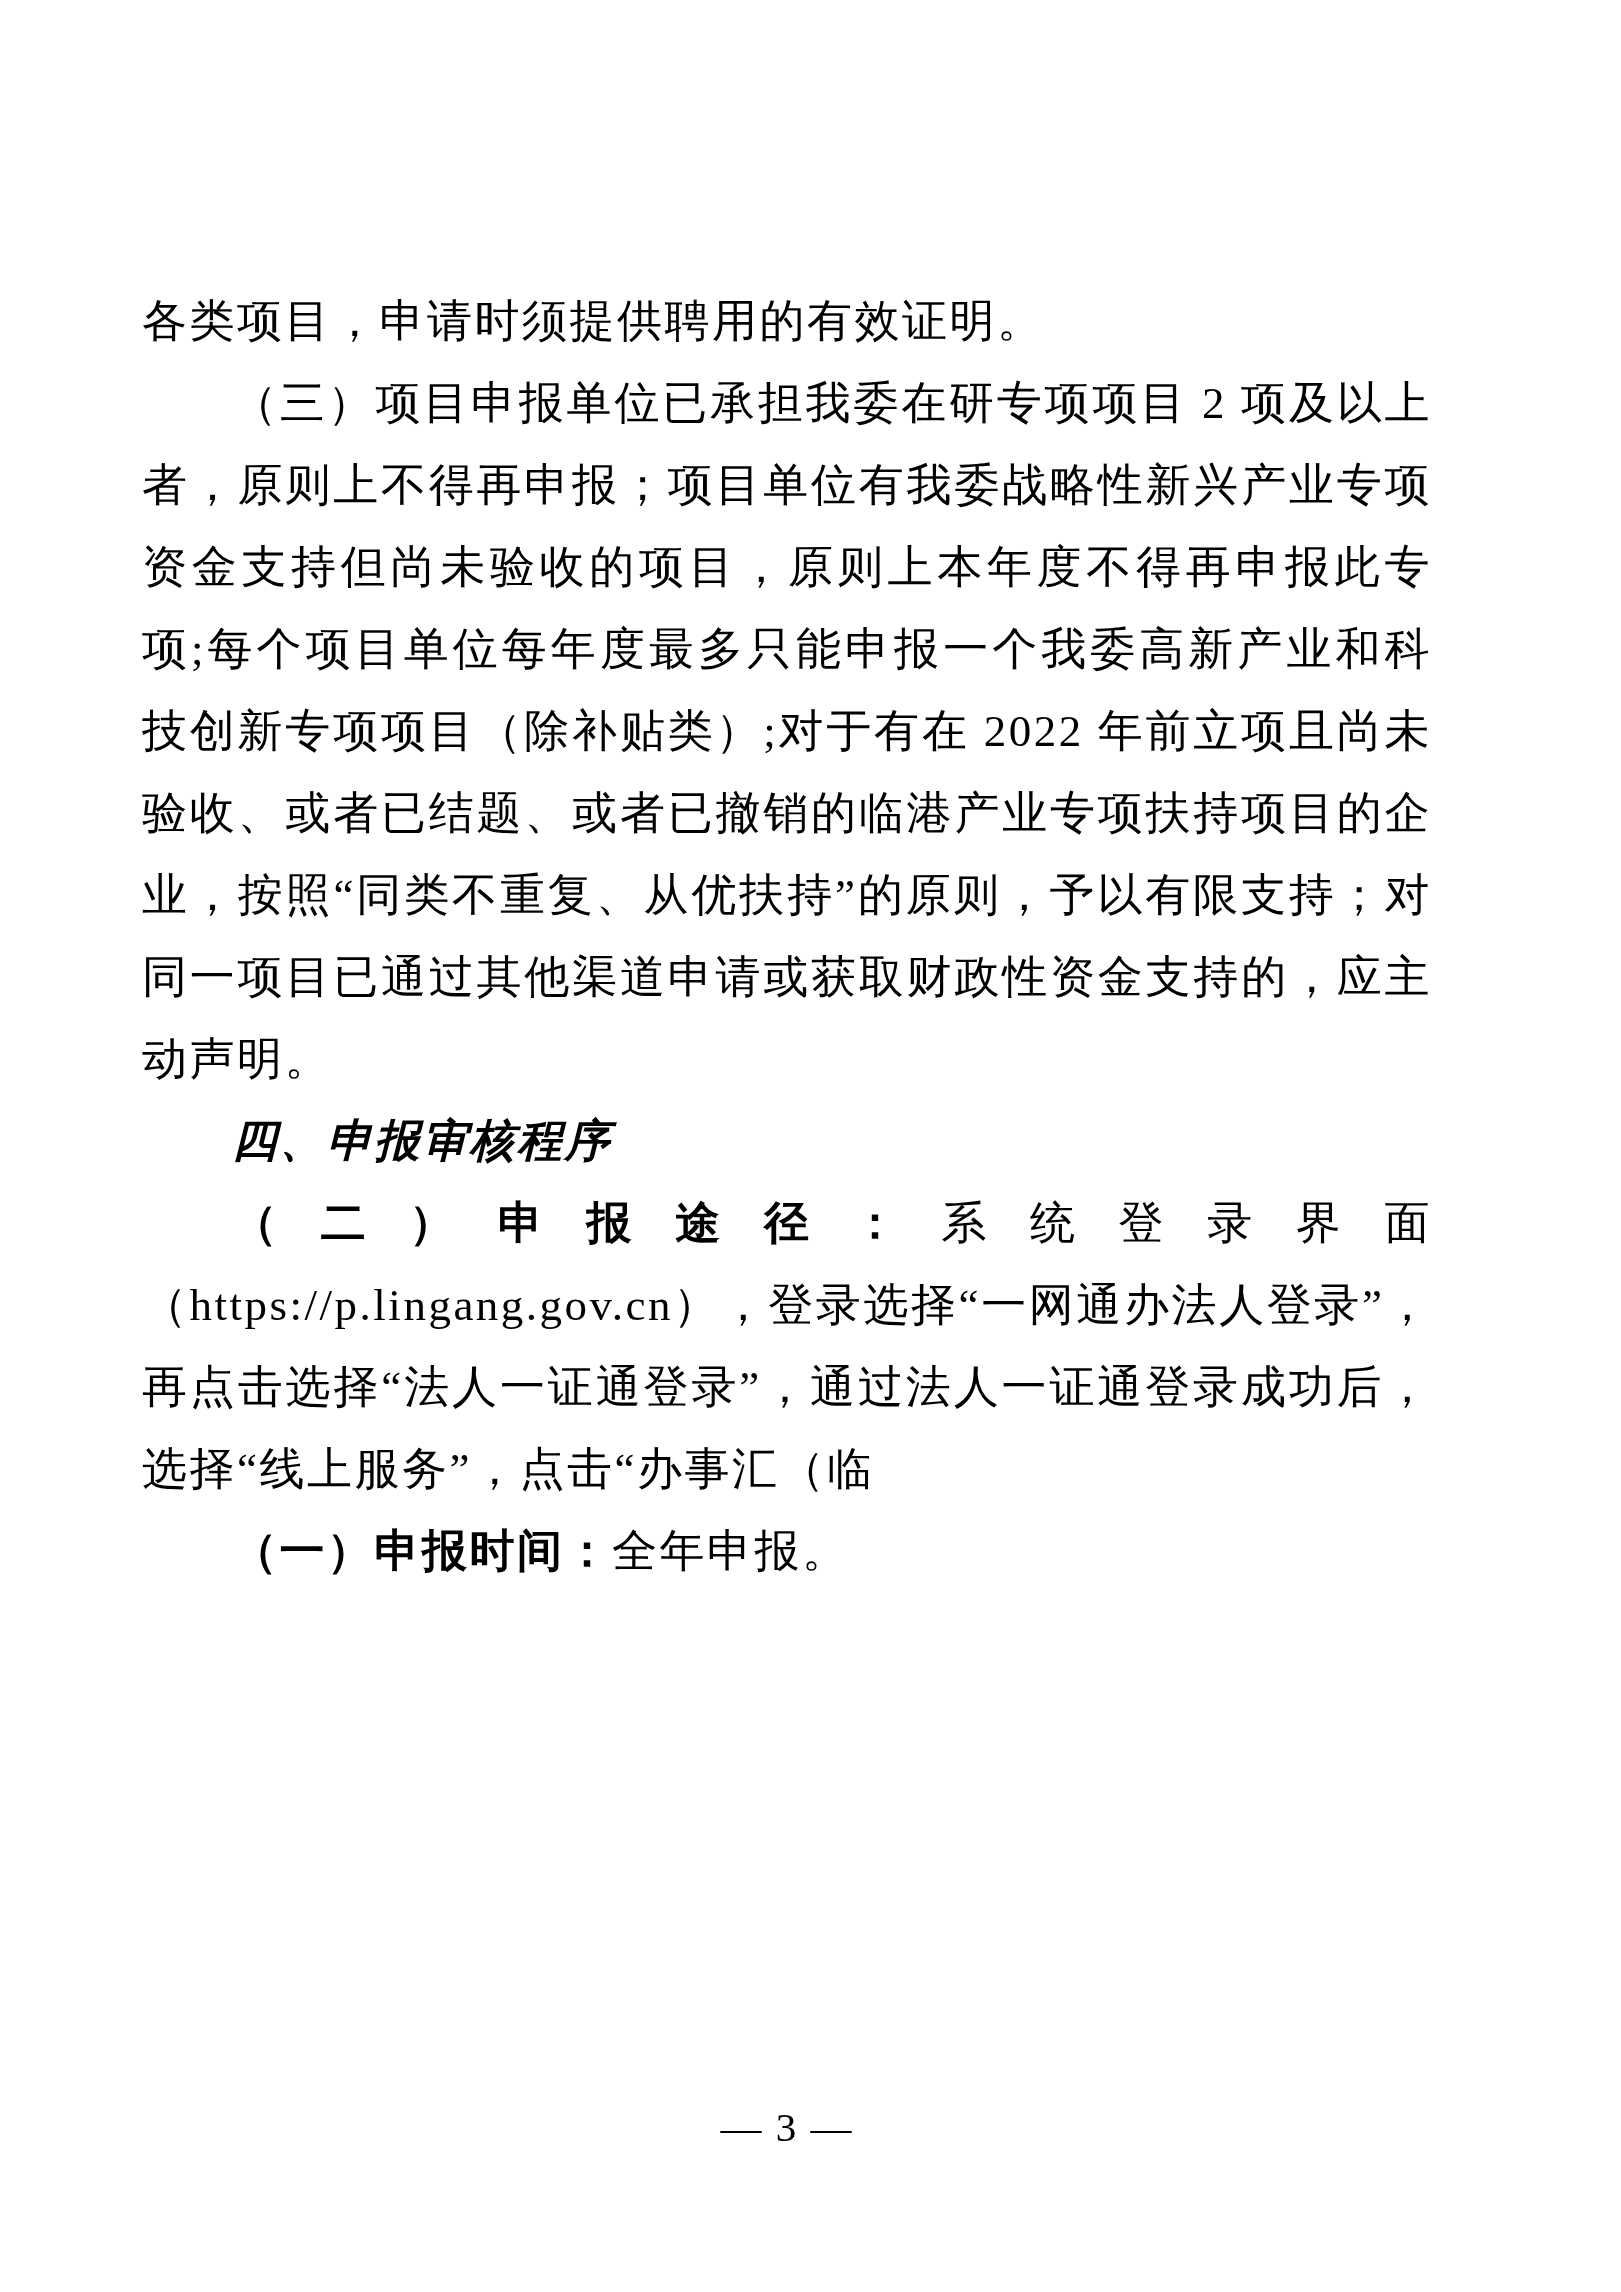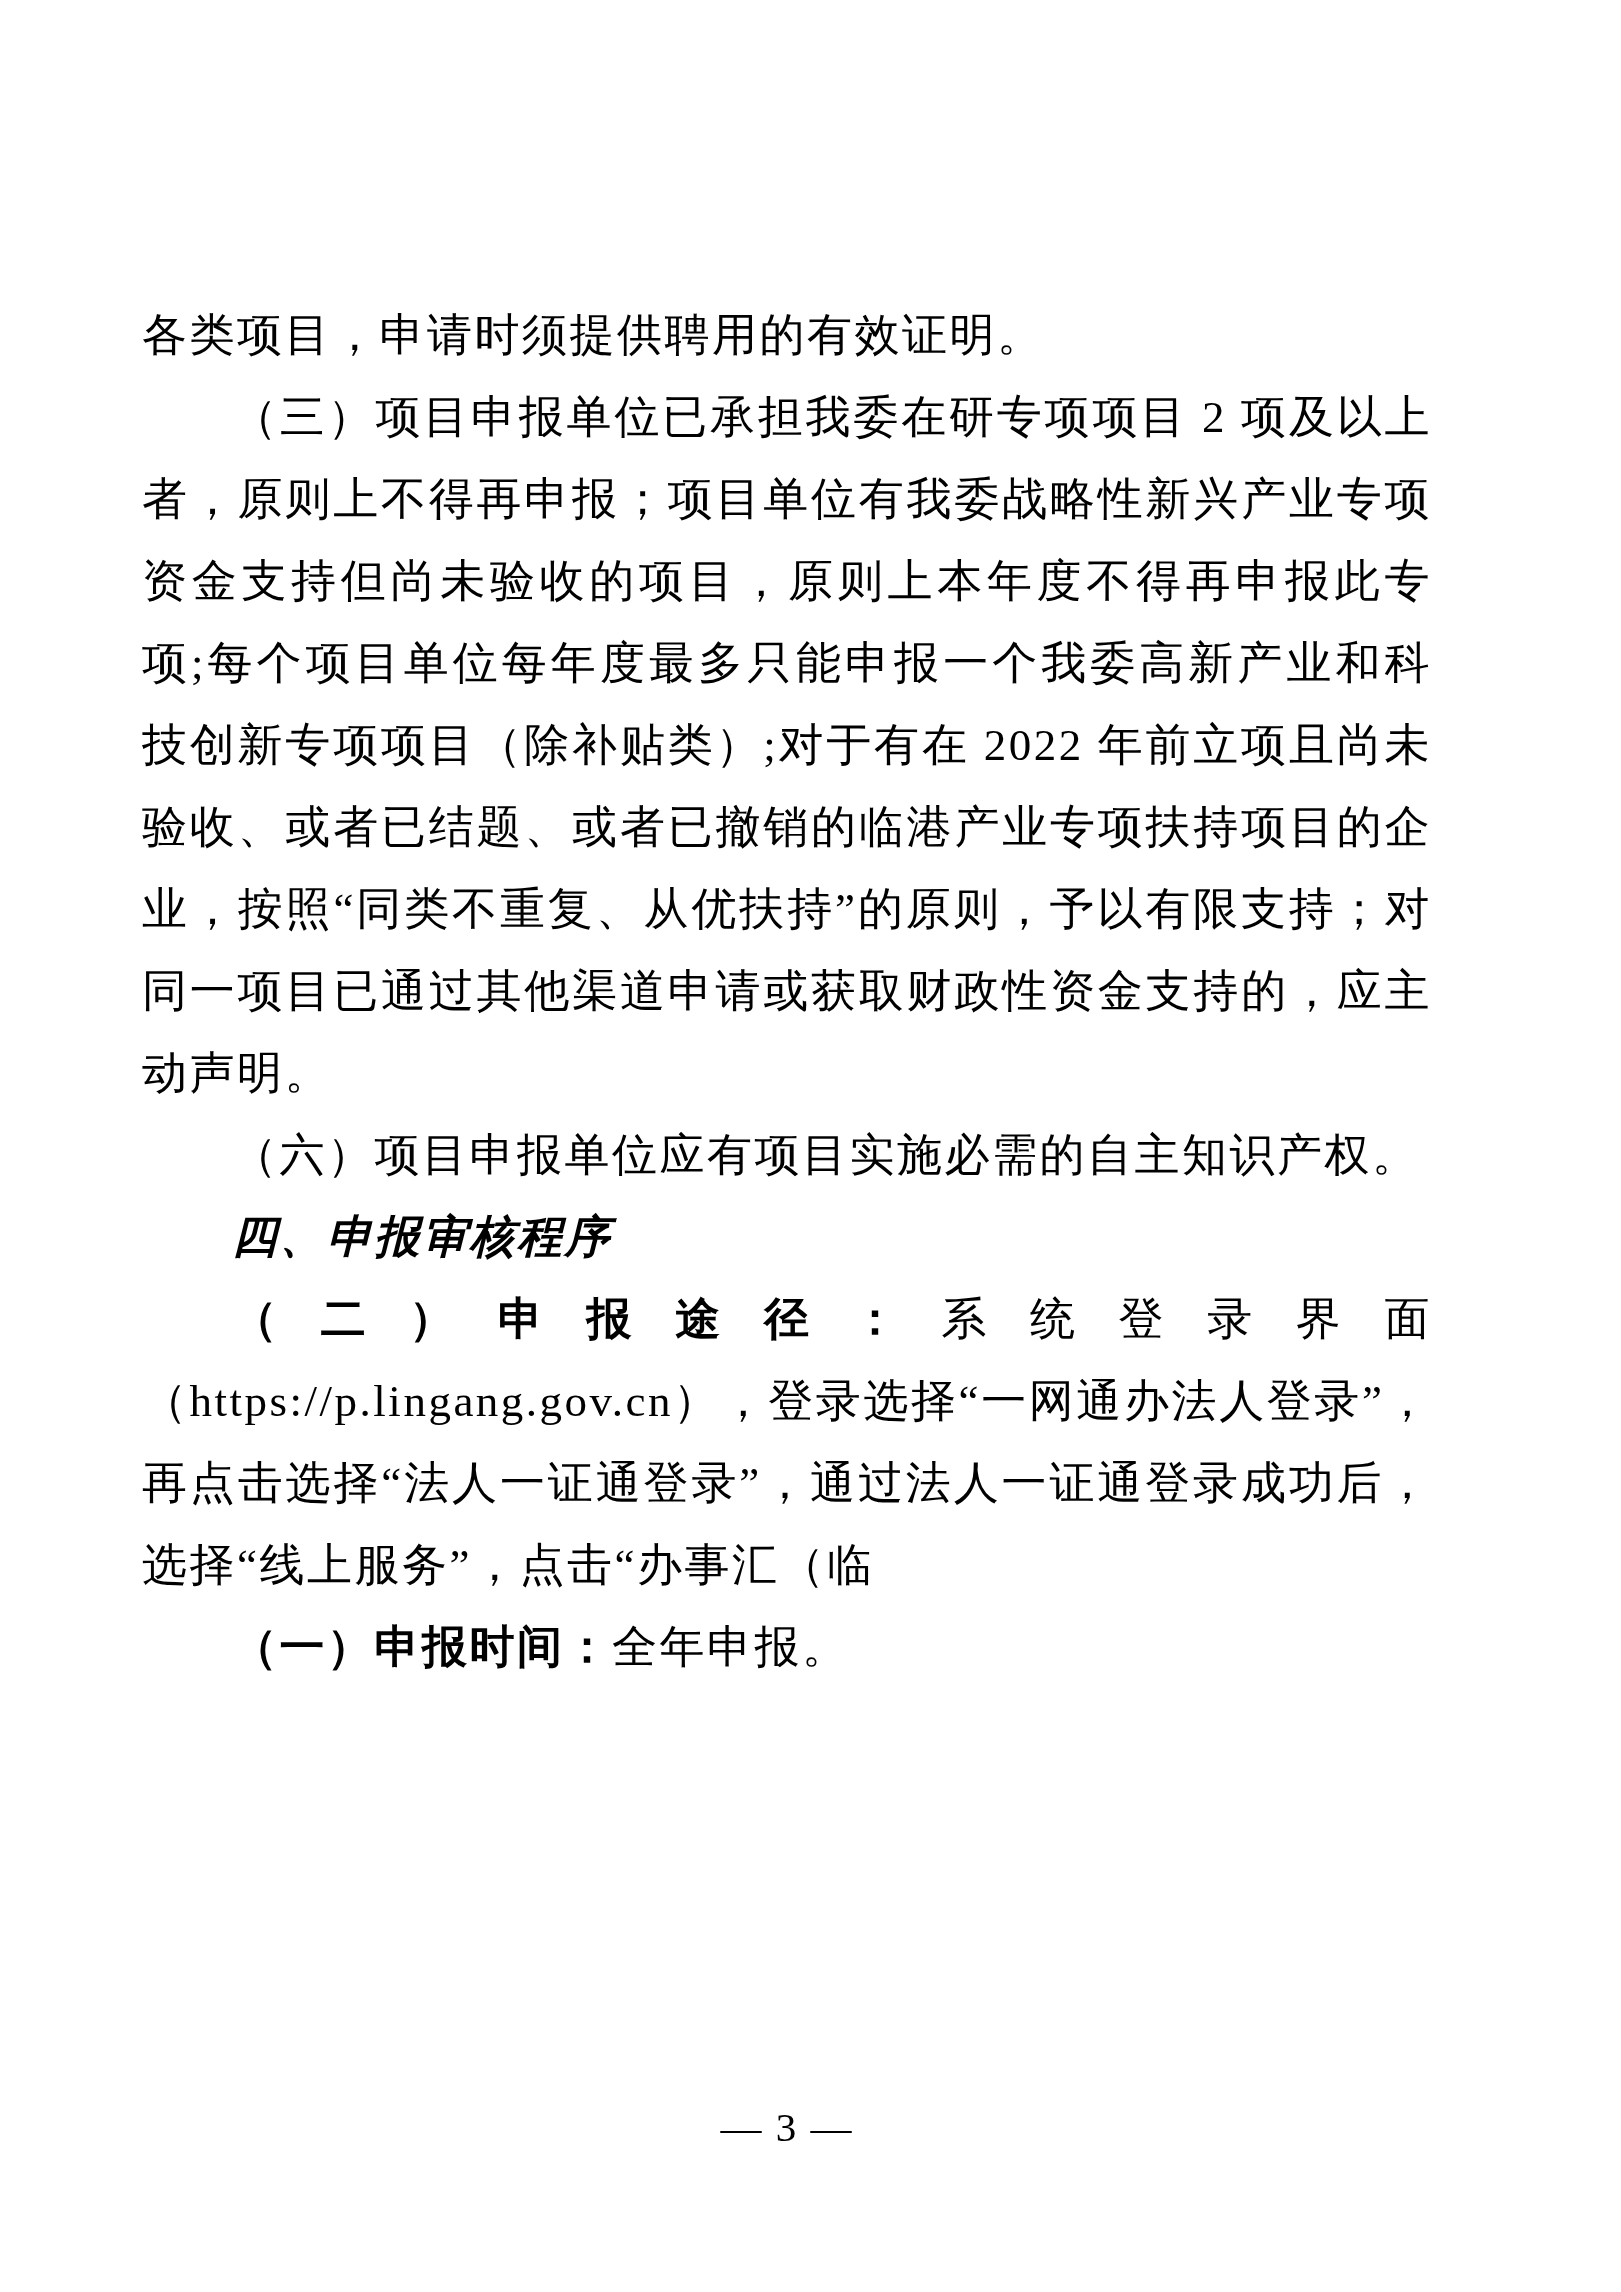--- a/index.html
+++ b/index.html
@@ -12,21 +12,21 @@
     width: 1621px;
     height: 2293px;
     background: #ffffff;
     color: #000000;
     font-family: "Liberation Serif", serif;
     overflow: hidden;
   }
   .content {
     position: absolute;
     left: 142px;
-    top: 294px;
+    top: 280px;
     width: 1290px;
     font-size: 45px;
     line-height: 82px;
     letter-spacing: 2.5px;
     text-align: justify;
     text-justify: inter-ideograph;
   }
   .content p {
     margin: 0;
     padding: 0;
@@ -55,21 +55,20 @@
     letter-spacing: 2px;
   }
 </style>
 </head>
 <body>
 
 <div class="page">
   <div class="content">
     <p class="no-indent">各类项目，申请时须提供聘用的有效证明。</p>
     <p>（三）项目申报单位已承担我委在研专项项目 2 项及以上者，原则上不得再申报；项目单位有我委战略性新兴产业专项资金支持但尚未验收的项目，原则上本年度不得再申报此专项;每个项目单位每年度最多只能申报一个我委高新产业和科技创新专项项目（除补贴类）;对于有在 2022 年前立项且尚未验收、或者已结题、或者已撤销的临港产业专项扶持项目的企业，按照“同类不重复、从优扶持”的原则，予以有限支持；对同一项目已通过其他渠道申请或获取财政性资金支持的，应主动声明。</p>
-    <p>（六）项目申报单位应有项目实施必需的自主知识产权。</p>
     <p class="heading">四、申报审核程序</p>
     <p><span class="lead">（二）申报途径：</span><span>系统登录界面（https://p.lingang.gov.cn），登录选择“一网通办法人登录”，再点击选择“法人一证通登录”，通过法人一证通登录成功后，选择“线上服务”，点击“办事汇（临</span></p>
     <p><span class="lead">（一）申报时间：</span><span>全年申报。</span></p>
   </div>
 
   <div class="footer">
     <span>— 3 —</span>
   </div>
 </div>
 

